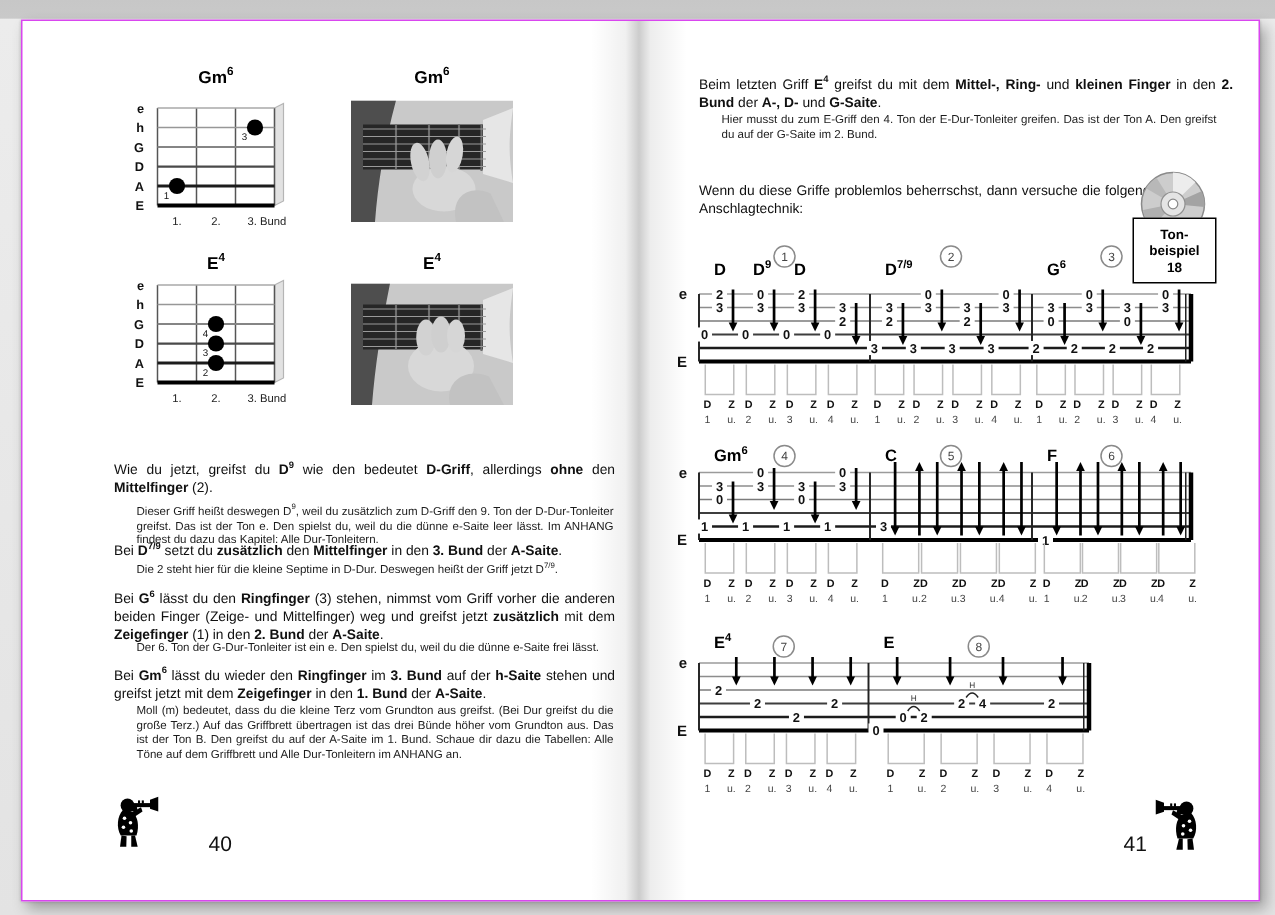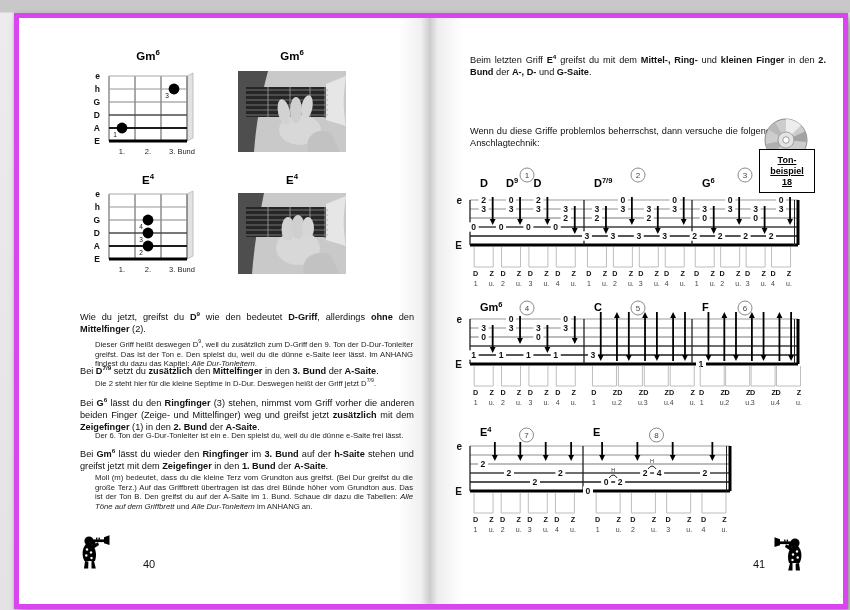--- a/index.html
+++ b/index.html
@@ -3,41 +3,41 @@
 <meta charset="utf-8">
 <style>
   html,body{margin:0;padding:0;}
   body{
     width:850px;height:610px;position:relative;overflow:hidden;
     font-family:"Liberation Sans", sans-serif;
     background:linear-gradient(180deg,#c7c7c7 0,#c9c9c9 12px,#ececec 13px,#e3e3e3 100%);
   }
   .book{
     position:absolute;left:14px;top:13px;width:824px;height:586px;background:#fff;
-    border:5px solid #d946ef;
+    border:1px solid #d946ef;
     box-shadow:4px 5px 9px rgba(0,0,0,0.30), 0 0 2px rgba(0,0,0,0.25);
   }
   .page{position:absolute;top:0;height:100%;}
   .page-left{left:0;width:411px;}
   .page-right{left:411px;width:413px;}
   .abs{position:absolute;display:block;}
   .spine{
     position:absolute;left:379px;top:0;width:64px;height:100%;pointer-events:none;
     background:linear-gradient(90deg,rgba(0,0,0,0) 0%,rgba(0,0,0,0.06) 36%,rgba(0,0,0,0.20) 50%,rgba(0,0,0,0.07) 62%,rgba(0,0,0,0) 100%);
   }
   .chord-title{position:absolute;width:100px;text-align:center;font-weight:bold;font-size:11.5px;color:#000;}
   .para{position:absolute;left:61px;width:334px;font-size:9.2px;line-height:11.8px;color:#101010;text-align:justify;}
   .note{position:absolute;left:76px;width:318px;font-size:7.7px;line-height:9.5px;color:#1c1c1c;text-align:justify;}
   sup.s{font-size:68%;vertical-align:super;line-height:0;}
-  .b{font-weight:bold;} .i{font-style:italic;}
-  .pagenum{position:absolute;font-size:11px;color:#111;}
+  .b{font-weight:bold;} .i{}
+  .pagenum{position:absolute;font-size:14px;color:#111;}
   .cd-box{
     position:absolute;left:329px;top:131px;width:54px;height:42px;background:#fff;
     border:1.6px solid #000;display:flex;flex-direction:column;align-items:center;justify-content:center;
-    font-weight:bold;font-size:9px;line-height:11px;color:#000;z-index:3;text-decoration:underline;
+    font-weight:bold;font-size:9px;line-height:11px;color:#000;z-index:3;
   }
 </style>
 </head>
 <body>
 
 <div class="book">
 
   <div class="page page-left">
 
     <div class="chord-title" style="left:79px;top:32px"><span class="b ">Gm</span><sup class="s b">6</sup></div>
@@ -189,20 +189,21 @@
         <circle cx="6.3" cy="21.5" r="1.2"></circle>
           <circle cx="11.5" cy="24" r="1.2"></circle>
       </g>
     </svg>
     <div class="pagenum" style="left:124px;top:540px">40</div>
   </div>
 
   <div class="page page-right">
 
     <div class="para" style="left:40px;top:37px;width:356px"><span class="">Beim letzten Griff </span><span class="b ">E</span><sup class="s b">4</sup><span class=""> greifst du mit dem </span><span class="b ">Mittel-, Ring-</span><span class=""> und </span><span class="b ">kleinen Finger</span><span class=""> in den </span><span class="b ">2. Bund</span><span class=""> der </span><span class="b ">A-, D-</span><span class=""> und </span><span class="b ">G-Saite</span><span class="">.</span></div>
+    <div class="note" style="left:55px;top:61px;width:330px"><span class="">Hier musst du zum E-Griff den 4. Ton der E-Dur-Tonleiter greifen. Das ist der Ton A. Den greifst du auf der G-Saite im 2. Bund.</span></div>
 
     <div class="para" style="left:40px;top:108px;width:306px"><span class="">Wenn du diese Griffe problemlos beherrschst, dann versuche die folgende Anschlagtechnik:</span></div>
 
     <svg class="abs" style="left:330px;top:96px" width="52" height="52" viewBox="0 0 52 52">
       <circle cx="26" cy="26" r="21" fill="#cdcdcd" stroke="#8a8a8a" stroke-width="1"></circle>
       <path d="M26,26 L26,5 A21,21 0 0 1 41,11.5 Z" fill="#ededed"></path>
       <path d="M26,26 L45,17.5 A21,21 0 0 1 47,28 Z" fill="#a3a3a3"></path>
       <path d="M26,26 L8,15.5 A21,21 0 0 1 15,8.5 Z" fill="#b8b8b8"></path>
       <path d="M26,26 L12,42 A21,21 0 0 1 6,30 Z" fill="#b0b0b0"></path>
       <circle cx="26" cy="26" r="8" fill="#e4e4e4" stroke="#909090" stroke-width="0.8"></circle>

